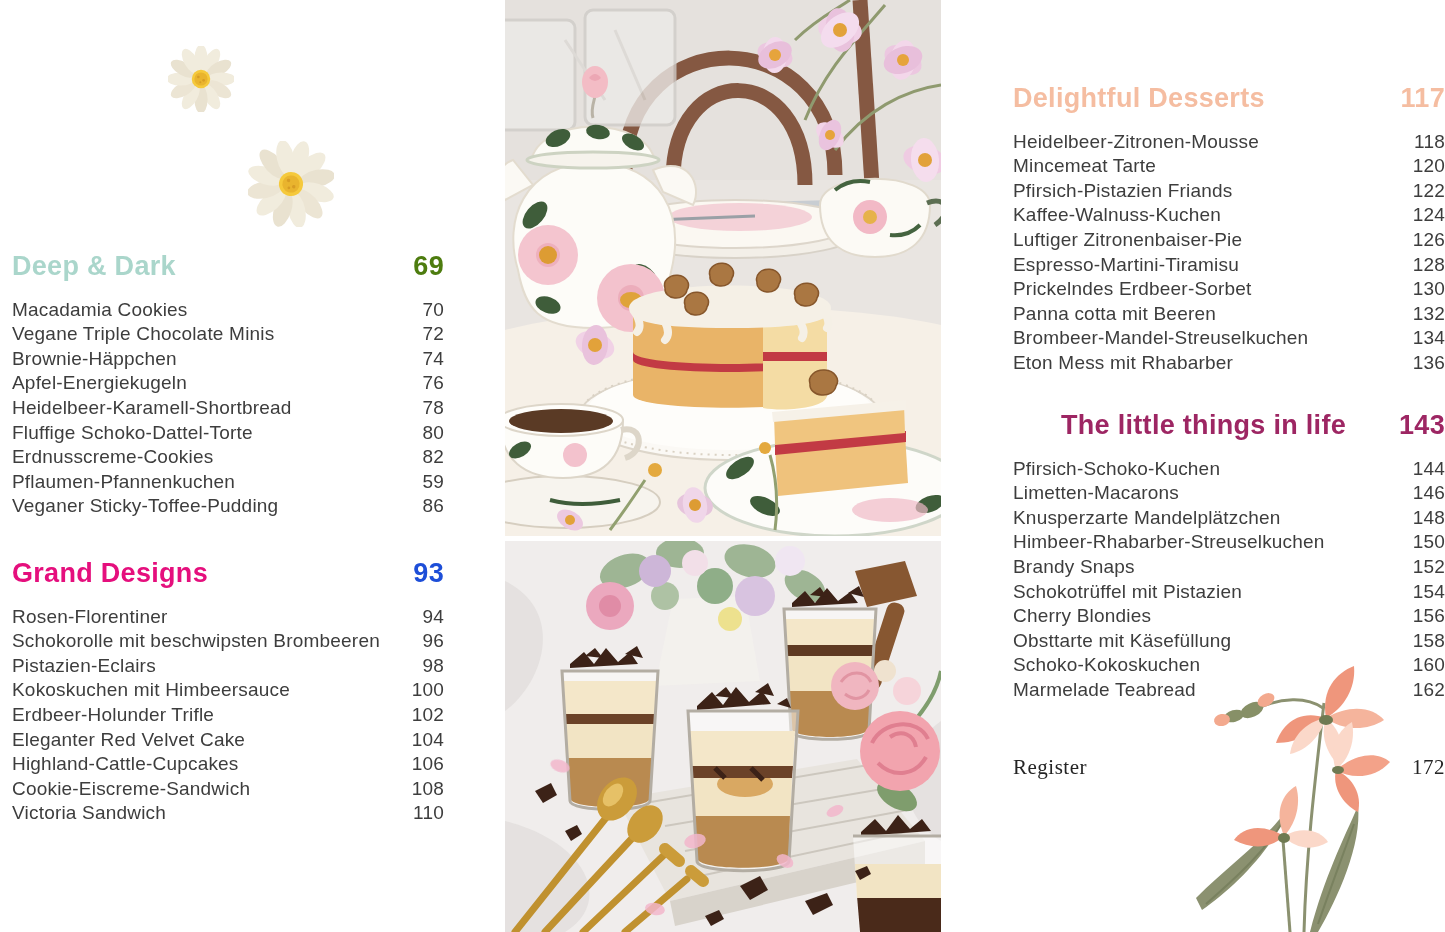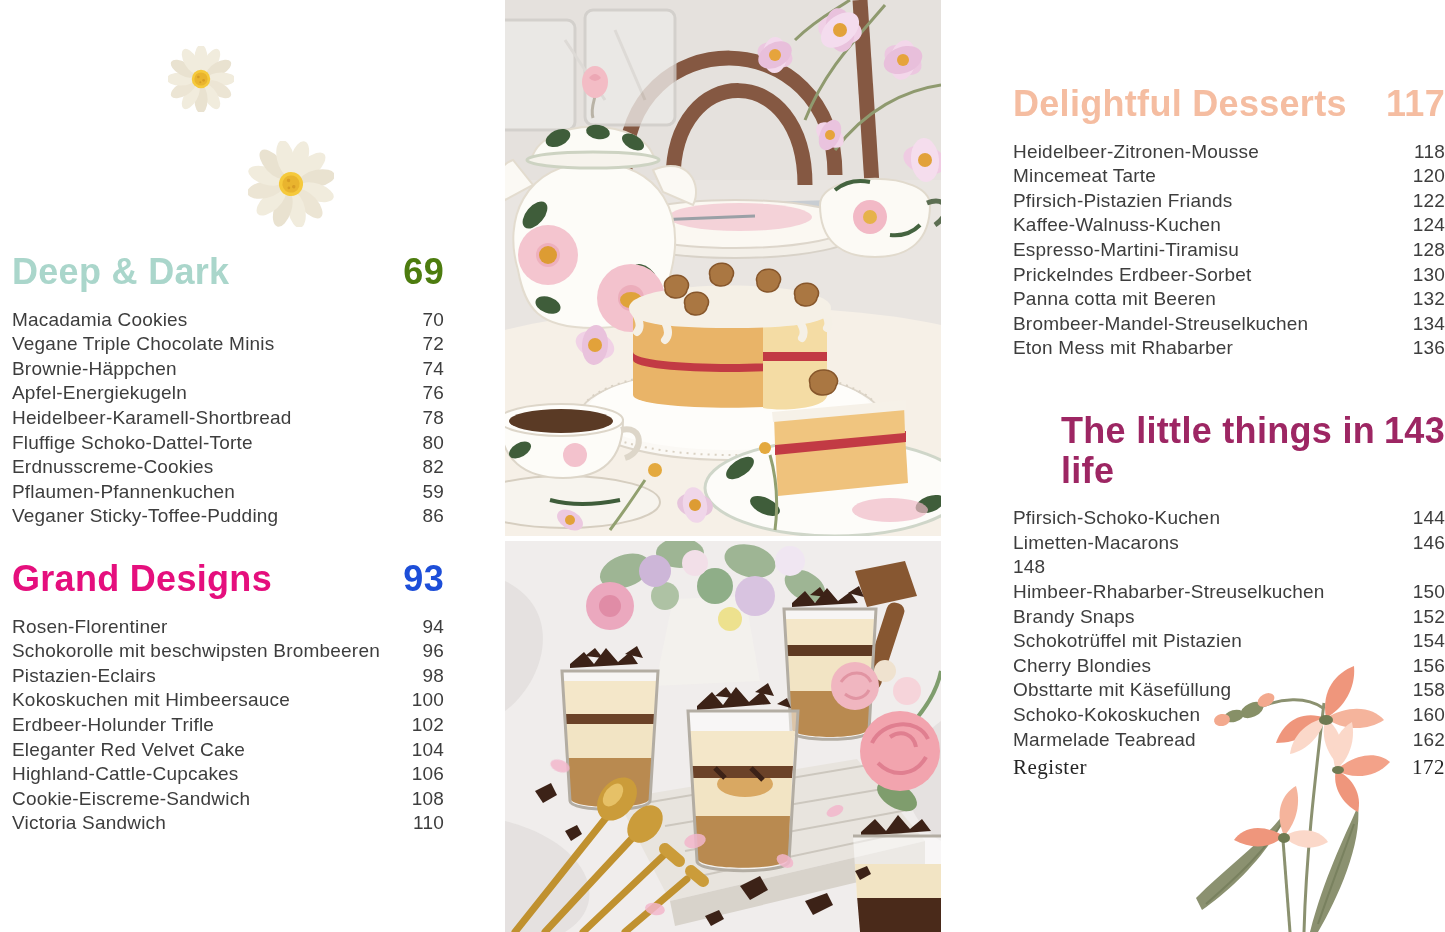--- a/index.html
+++ b/index.html
@@ -6,21 +6,21 @@
   body{
     width:1445px;height:932px;position:relative;overflow:hidden;
     font-family:"Liberation Sans","DejaVu Sans",sans-serif;
     color:#3d3d3d;
   }
   .col{position:absolute;top:0;height:932px;z-index:2;}
   #left-col{left:12px;width:432px;}
   #right-col{left:1013px;width:432px;}
   .section{position:absolute;left:0;width:100%;}
   .sec-head{display:flex;justify-content:space-between;align-items:baseline;
-    font-weight:bold;font-size:36px;letter-spacing:.3px;line-height:1.1;}
+    font-weight:bold;font-size:27px;letter-spacing:.3px;line-height:1.1;}
   .toc-list{margin-top:16px;}
   .toc-row{display:flex;justify-content:space-between;align-items:baseline;
     font-size:19px;line-height:24.6px;letter-spacing:.2px;color:#3d3d3d;}
   .toc-label{white-space:nowrap;}
   .toc-page{white-space:nowrap;}
   #register-row{position:absolute;left:0;top:755px;width:100%;
     display:flex;justify-content:space-between;align-items:center;
     font-family:"Liberation Serif","DejaVu Serif",serif;
     font-size:21px;color:#242424;letter-spacing:.5px;}
   .photo{position:absolute;left:505px;width:436px;z-index:1;display:block;}
@@ -169,20 +169,24 @@
         </div>
         <div class="toc-row">
           <span class="toc-label">Pfirsich-Pistazien Friands</span>
           <span class="toc-page">122</span>
         </div>
         <div class="toc-row">
           <span class="toc-label">Kaffee-Walnuss-Kuchen</span>
           <span class="toc-page">124</span>
         </div>
         <div class="toc-row">
+          <span class="toc-label">Luftiger Zitronenbaiser-Pie</span>
+          <span class="toc-page">126</span>
+        </div>
+        <div class="toc-row">
           <span class="toc-label">Espresso-Martini-Tiramisu</span>
           <span class="toc-page">128</span>
         </div>
         <div class="toc-row">
           <span class="toc-label">Prickelndes Erdbeer-Sorbet</span>
           <span class="toc-page">130</span>
         </div>
         <div class="toc-row">
           <span class="toc-label">Panna cotta mit Beeren</span>
           <span class="toc-page">132</span>
@@ -205,20 +209,21 @@
     <div class="toc-list">
         <div class="toc-row">
           <span class="toc-label">Pfirsich-Schoko-Kuchen</span>
           <span class="toc-page">144</span>
         </div>
         <div class="toc-row">
           <span class="toc-label">Limetten-Macarons</span>
           <span class="toc-page">146</span>
         </div>
         <div class="toc-row">
+          <span class="toc-label">Knusperzarte Mandelplätzchen</span>
           <span class="toc-page">148</span>
         </div>
         <div class="toc-row">
           <span class="toc-label">Himbeer-Rhabarber-Streuselkuchen</span>
           <span class="toc-page">150</span>
         </div>
         <div class="toc-row">
           <span class="toc-label">Brandy Snaps</span>
           <span class="toc-page">152</span>
         </div>

